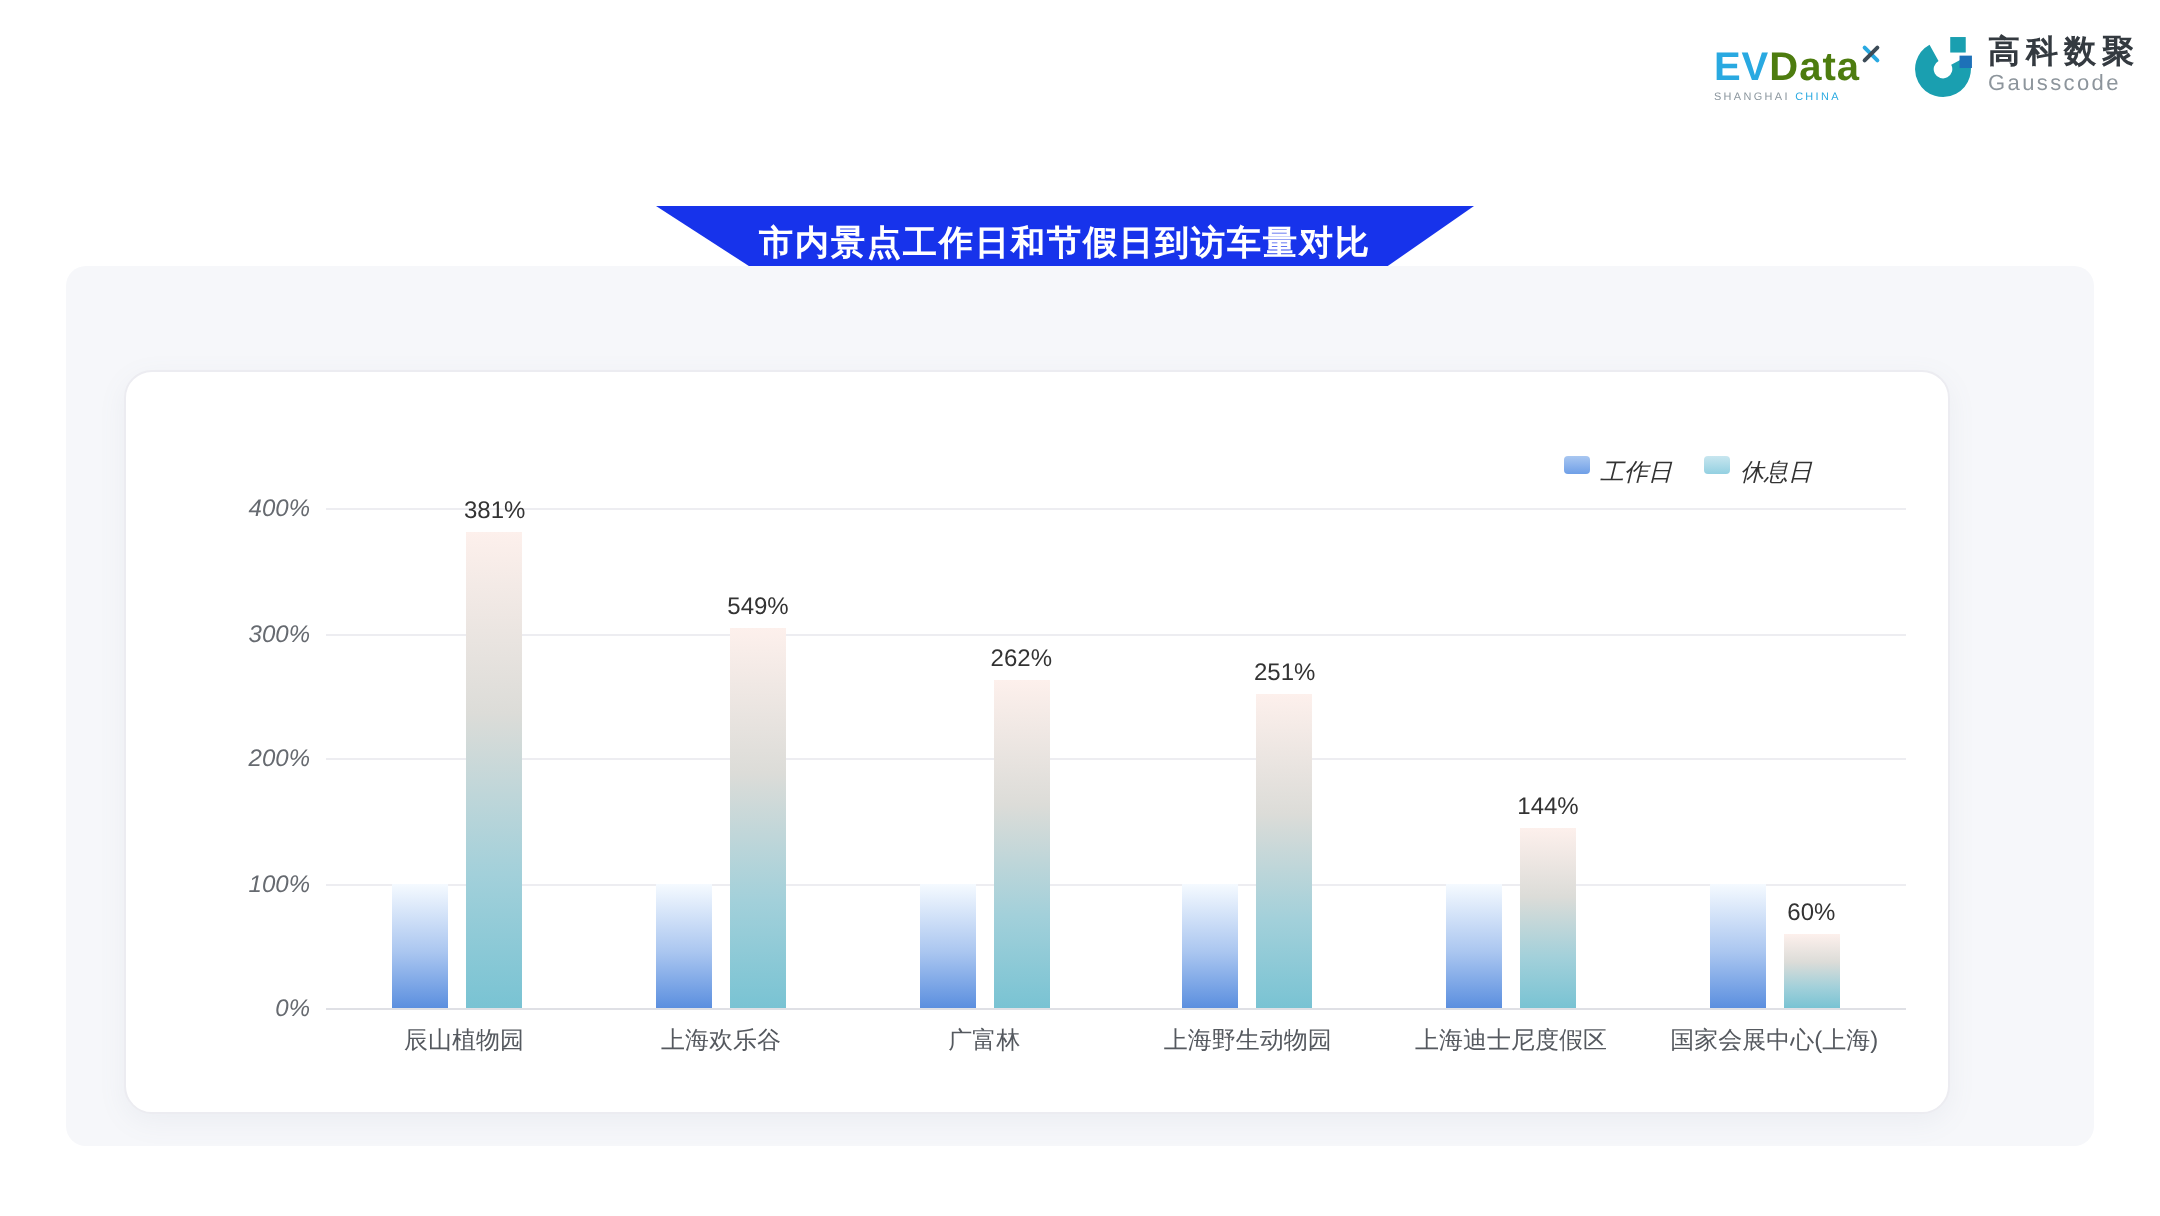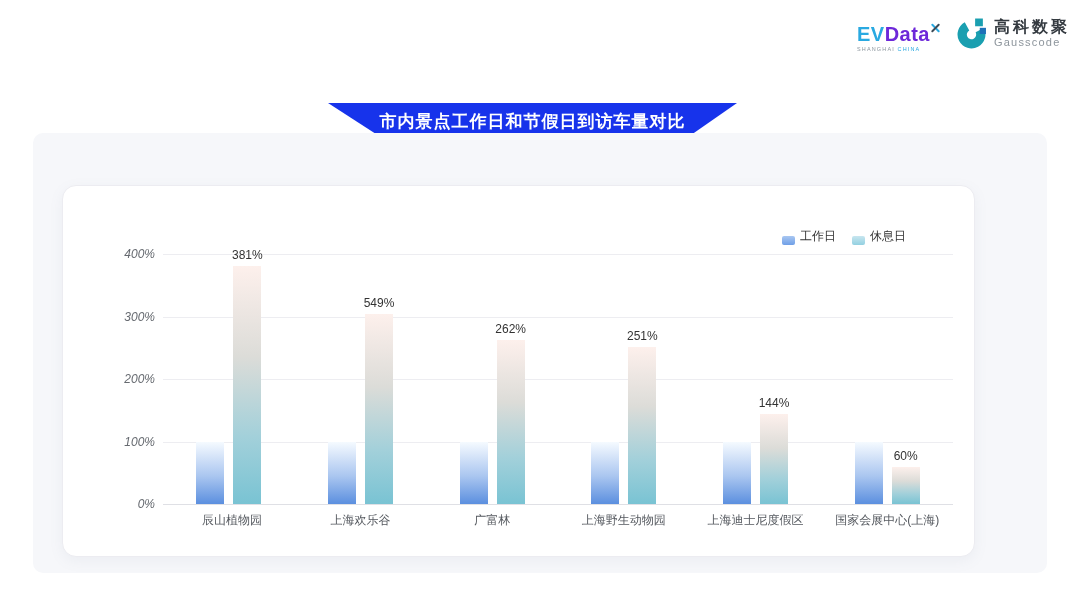--- a/index.html
+++ b/index.html
@@ -4,21 +4,21 @@
 <style>
   * { margin:0; padding:0; box-sizing:border-box; }
   html,body { width:1080px; height:608px; background:#ffffff; overflow:hidden;
               font-family:"Liberation Sans","DejaVu Sans",sans-serif; }
 
   
   .logo-row { position:absolute; top:18px; right:10px; display:flex; align-items:flex-start; gap:16px; }
   .evdata { display:flex; flex-direction:column; align-items:flex-start; margin-top:6px; }
   .evdata-word { font-size:20px; font-weight:bold; letter-spacing:0.5px; line-height:20px; position:relative; }
   .evdata-ev  { color:#29a9e1; }
-  .evdata-data{ color:#6d28d9; }
+  .evdata-data{ color:#4d7c0f; }
   .x-mark { display:inline-block; width:9px; height:9px; position:relative; top:-9px; margin-left:1px; }
   .x-mark::before, .x-mark::after { content:""; position:absolute; left:-1px; top:4px; width:11px; height:2px; border-radius:1px; }
   .x-mark::before { background:#29a9e1; transform:rotate(45deg); }
   .x-mark::after  { background:#3c4b57; transform:rotate(-45deg); }
   .evdata-tag { font-size:7px; letter-spacing:1.5px; margin-top:2px; transform:scale(0.78); transform-origin:left top; white-space:nowrap; }
   .tag-left  { color:#8a959d; }
   .tag-right { color:#29a9e1; }
 
   .gausscode { display:flex; align-items:center; gap:7px; }
   .gauss-text { display:flex; flex-direction:column; }
@@ -33,21 +33,21 @@
 
   
   .outer-panel { position:absolute; left:33px; top:133px; width:1014px; height:440px;
                  background:#f6f7fa; border-radius:10px; }
   .chart-card  { position:absolute; left:62px; top:185px; width:913px; height:372px;
                  background:#ffffff; border:1px solid #ececf1; border-radius:14px;
                  box-shadow:0 4px 14px rgba(120,130,150,0.08); }
 
   
   .legend { position:absolute; top:42px; right:68px; display:flex; gap:16px; align-items:center; }
-  .legend-item { display:flex; align-items:flex-end; gap:5px; cursor:pointer; }
+  .legend-item { display:flex; align-items:flex-start; gap:5px; cursor:pointer;font-style:italic; }
   .swatch { width:13px; height:9px; border-radius:2px; display:inline-block; }
   .swatch-work { background:linear-gradient(to bottom,#a9c7f1,#6f9fe7); }
   .swatch-rest { background:linear-gradient(to bottom,#c8e6ef,#93d0e1); }
   .legend-label { font-size:12px; color:#333333; }
 
   
   .plot { position:absolute; left:100px; top:68px; width:790px; height:250px; }
   .gridline { position:absolute; left:0; width:100%; height:1px; background:#ededf1; }
   .gridline.baseline { background:#dfe0e5; }
   .y-label { position:absolute; width:52px; left:-60px; text-align:right; font-size:12px; color:#666a70;font-style:italic; }

